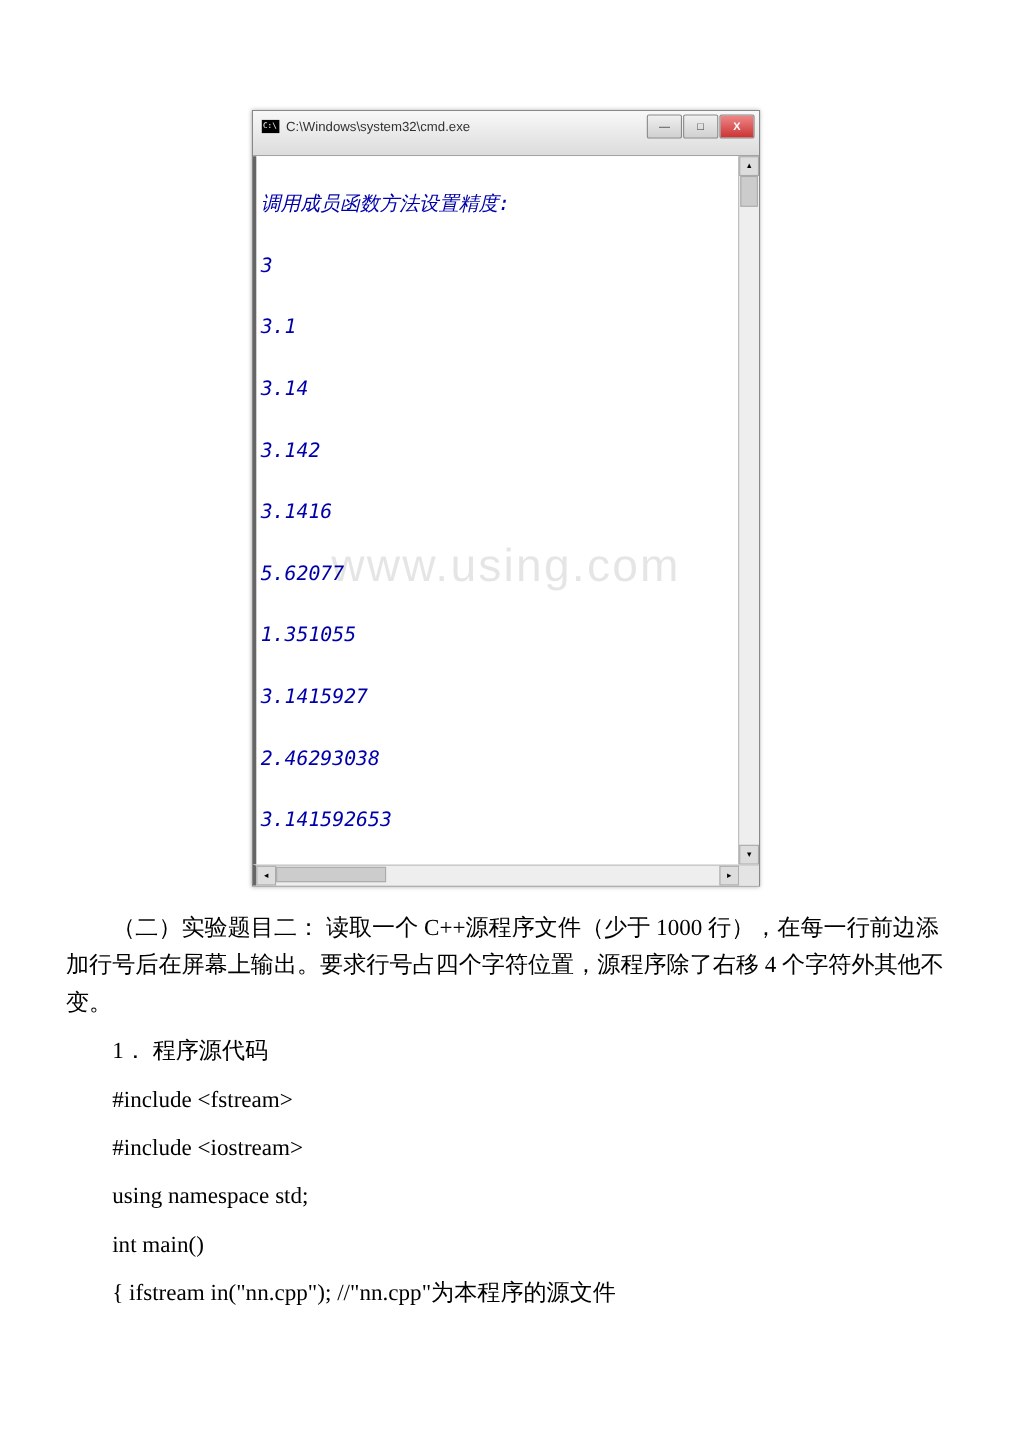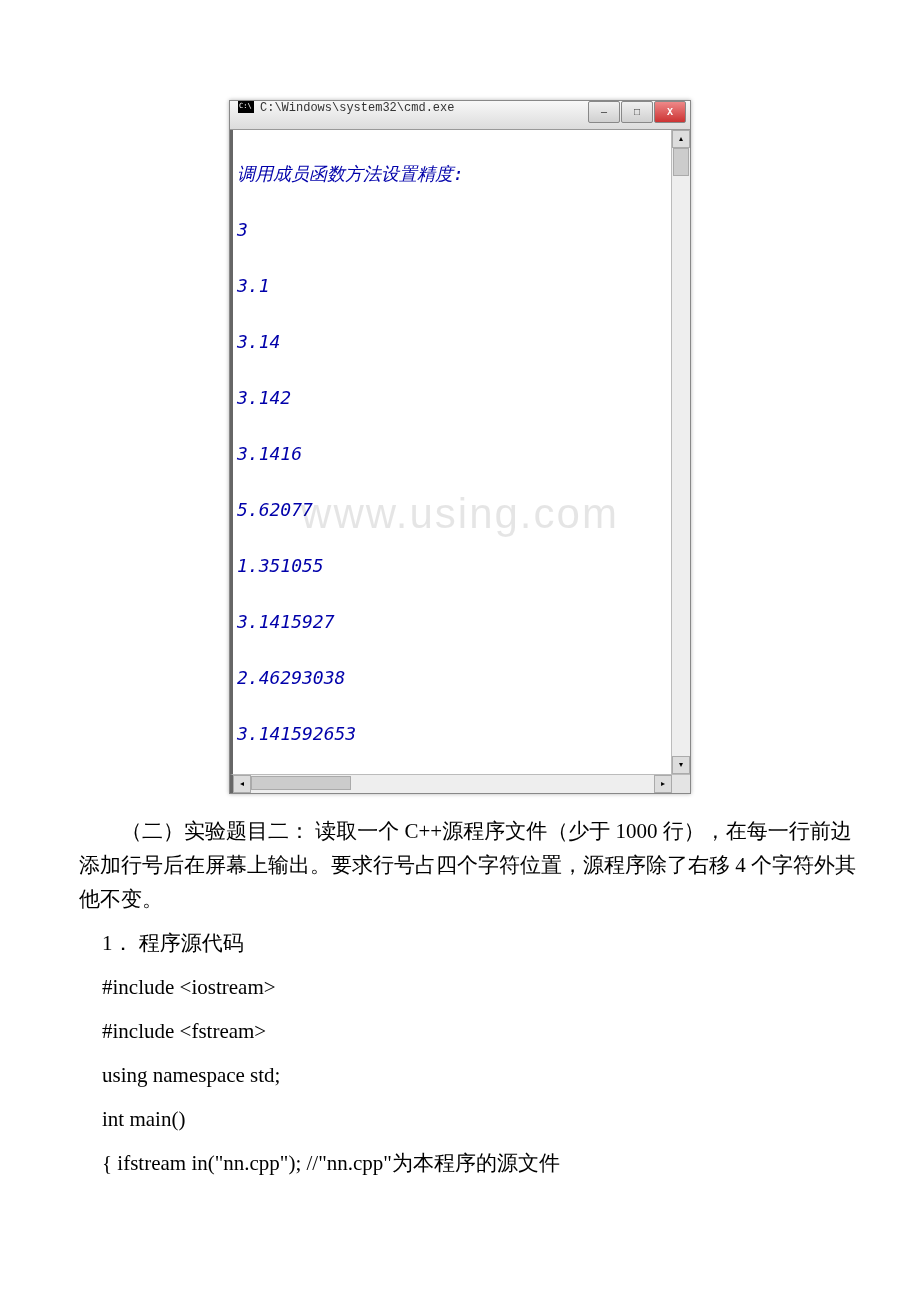--- a/index.html
+++ b/index.html
@@ -17,22 +17,23 @@
     margin: 40px auto 20px auto;
     border: 1px solid #888;
     box-shadow: 0 0 4px rgba(0,0,0,0.3);
     background: #fff;
   }
   .titlebar {
     height: 28px;
     background: linear-gradient(to bottom, #f8f8f8, #dcdcdc);
     border-bottom: 1px solid #999;
     display: flex;
-    padding: 0 4px 0 8px;
-    font-family: Liberation Mono, monospace;
+    align-items: center;
+    padding: 0 4px 12px 8px;
+    font-family: Liberation Sans, sans-serif;
     font-size: 12px;
     color: #333;
   }
   .titlebar-icon {
     width: 16px;
     height: 12px;
     background: #000;
     margin-right: 6px;
     position: relative;
     display: inline-block;
@@ -246,22 +247,22 @@
         <div class="thumb"></div>
       </div>
       <div class="arrow">▸</div>
       <div class="corner"></div>
     </div>
   </div>
 
   <div class="watermark">www.using.com</div>
 
   <div class="body-text">
-    <p class="no-indent" style="text-indent:2em;margin-left:19px;">（二）实验题目二： 读取一个 C++源程序文件（少于 1000 行），在每一行前边添加行号后在屏幕上输出。要求行号占四个字符位置，源程序除了右移 4 个字符外其他不变。</p>
+    <p class="no-indent" style="text-indent:2em;">（二）实验题目二： 读取一个 C++源程序文件（少于 1000 行），在每一行前边添加行号后在屏幕上输出。要求行号占四个字符位置，源程序除了右移 4 个字符外其他不变。</p>
     <p>1． 程序源代码</p>
+    <p class="code-line">#include &lt;fstream&gt;</p>
     <p class="code-line">#include &lt;iostream&gt;</p>
-    <p class="code-line">#include &lt;fstream&gt;</p>
     <p class="code-line">using namespace std;</p>
     <p class="code-line">int main()</p>
     <p class="code-line">{ ifstream in("nn.cpp"); //"nn.cpp"为本程序的源文件</p>
   </div>
 
 </div>
 
 </body></html>

